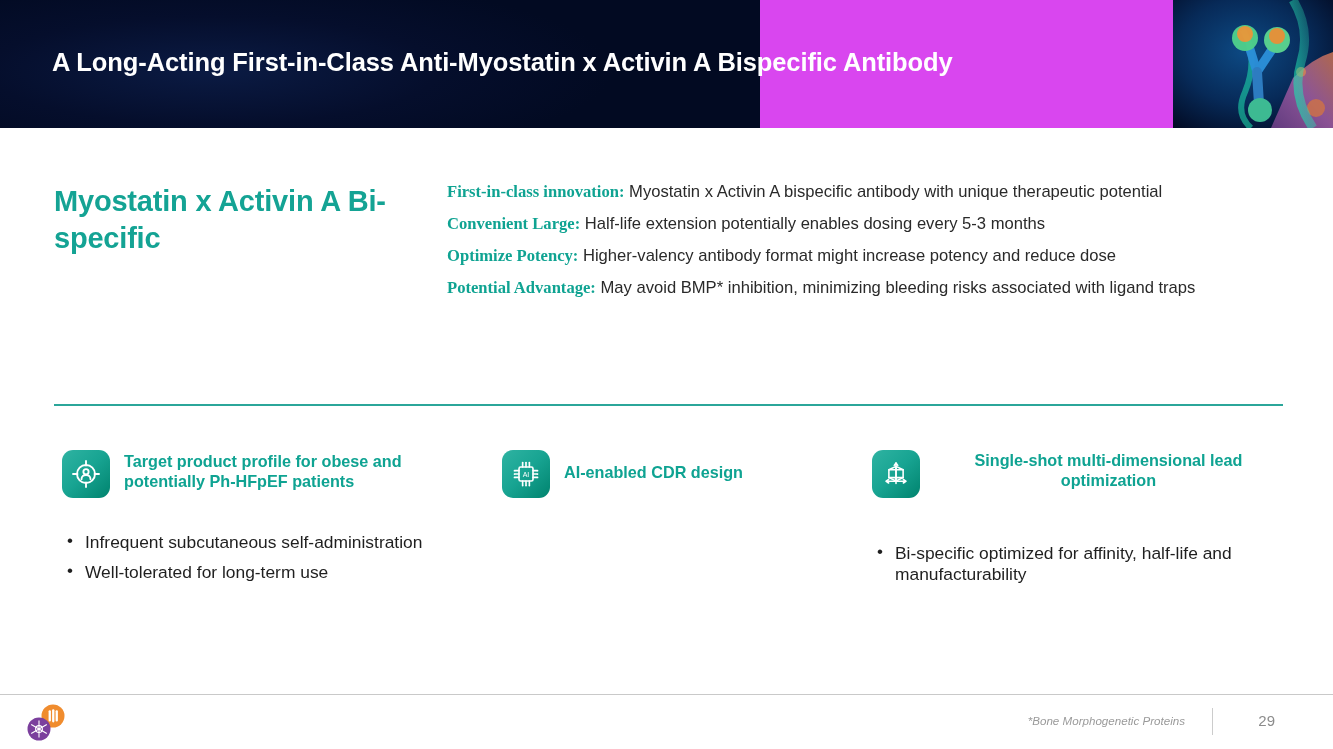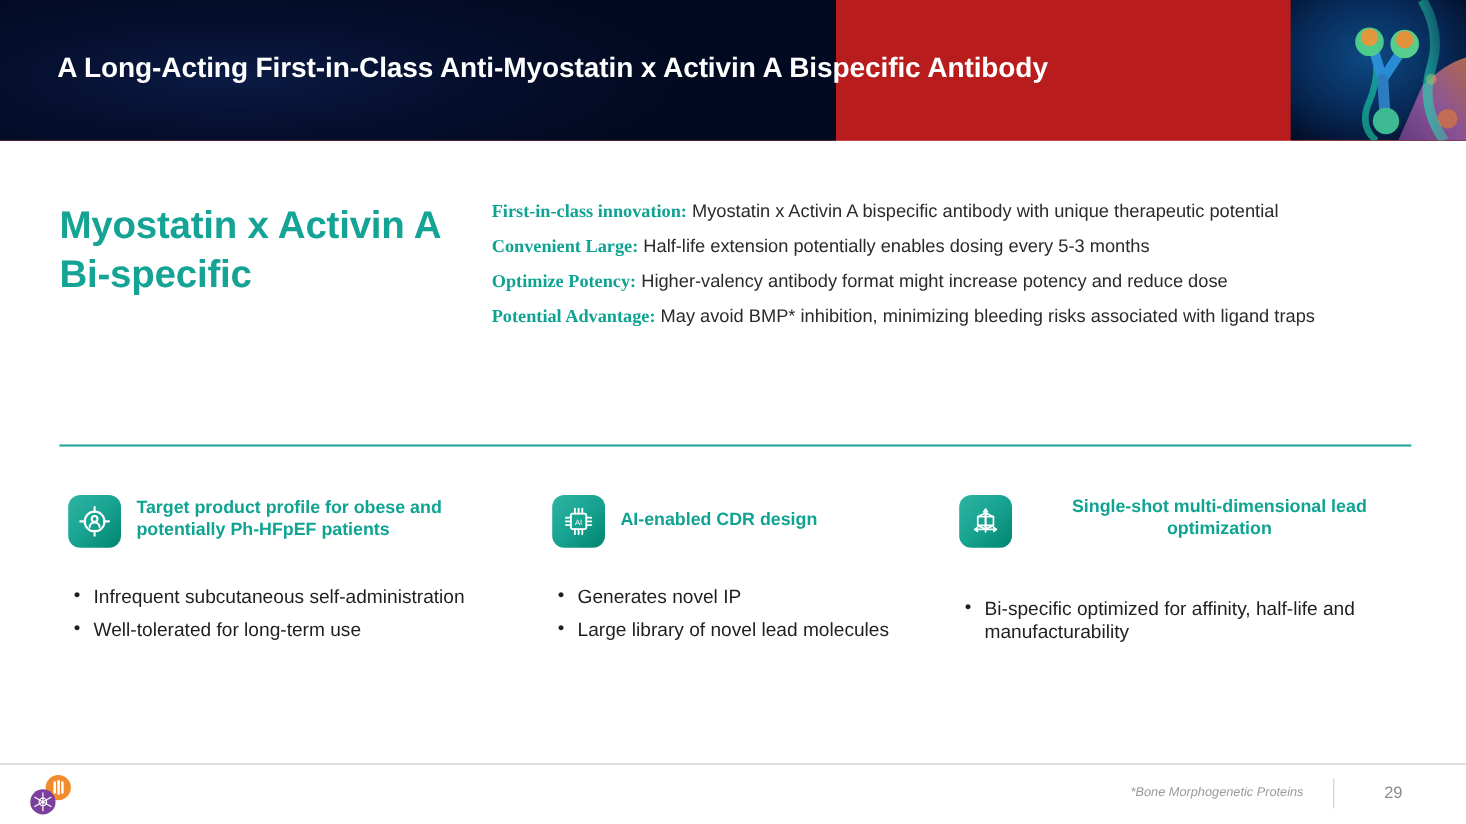--- a/index.html
+++ b/index.html
@@ -7,41 +7,41 @@
   body {
     font-family:"Liberation Sans", sans-serif;
     background:#ffffff;
     overflow:hidden;
     position:relative;
   }
 
   
   .header {
     position:absolute; left:0; top:0; width:1333px; height:128px;
-    background:#b91c1c;
+    background:#d946ef;
     overflow:hidden;
   }
   .header-glow {
     position:absolute; left:0; top:0; width:760px; height:128px;
     background:radial-gradient(ellipse 500px 120px at 28% 55%, #0b1b44 0%, #050e2c 45%, #020a22 80%);
   }
   .header-title {
     position:absolute; left:52px; top:48px;
     font-size:25.5px; font-weight:bold; color:#ffffff;
     letter-spacing:-0.1px; white-space:nowrap;
   }
   .header-art {
     position:absolute; right:0; top:0; width:160px; height:128px;
     overflow:hidden;
   }
 
   
   .lead-heading {
     position:absolute; left:54px; top:183px; width:380px;
-    font-size:35px; font-weight:bold; color:#14a394;
+    font-size:29px; font-weight:bold; color:#14a394;
     line-height:1.28; letter-spacing:-0.2px;
   }
 
   
   .points { position:absolute; left:447px; top:182px; width:840px; }
   .point {
     font-size:16.6px; color:#2a2a2a; line-height:1.2;
     margin-bottom:12px;
   }
   .point:last-child { margin-bottom:0; }
@@ -203,24 +203,20 @@
           <circle cx="2.8" cy="12" r="0.7" fill="#ffffff" stroke="none"></circle>
           <circle cx="2.8" cy="14.7" r="0.7" fill="#ffffff" stroke="none"></circle>
           <circle cx="21.2" cy="9.3" r="0.7" fill="#ffffff" stroke="none"></circle>
           <circle cx="21.2" cy="12" r="0.7" fill="#ffffff" stroke="none"></circle>
           <circle cx="21.2" cy="14.7" r="0.7" fill="#ffffff" stroke="none"></circle>
           <text x="12" y="14.4" font-family="'Liberation Sans', sans-serif" font-size="5.6" fill="#ffffff" stroke="none" text-anchor="middle">AI</text>
         </svg>
       </div>
       <div class="col-title">AI-enabled CDR design</div>
     </div>
-    <ul class="col-list">
-      <li>Generates novel IP</li>
-      <li>Large library of novel lead molecules</li>
-    </ul>
   </div>
 
   <div class="col col-2">
     <div class="col-head">
       <div class="badge">
         <svg width="30" height="30" viewBox="0 0 24 24" fill="none" stroke="#ffffff" stroke-width="1.25" stroke-linecap="round" stroke-linejoin="round">
           <path d="M12 3.2v16.4"></path>
           <path d="M12 3.2l-1.4 1.9M12 3.2l1.4 1.9"></path>
           <path d="M4.2 17.8h15.6"></path>
           <path d="M4.2 17.8l1.9-1.4M4.2 17.8l1.9 1.4M19.8 17.8l-1.9-1.4M19.8 17.8l-1.9 1.4"></path>

